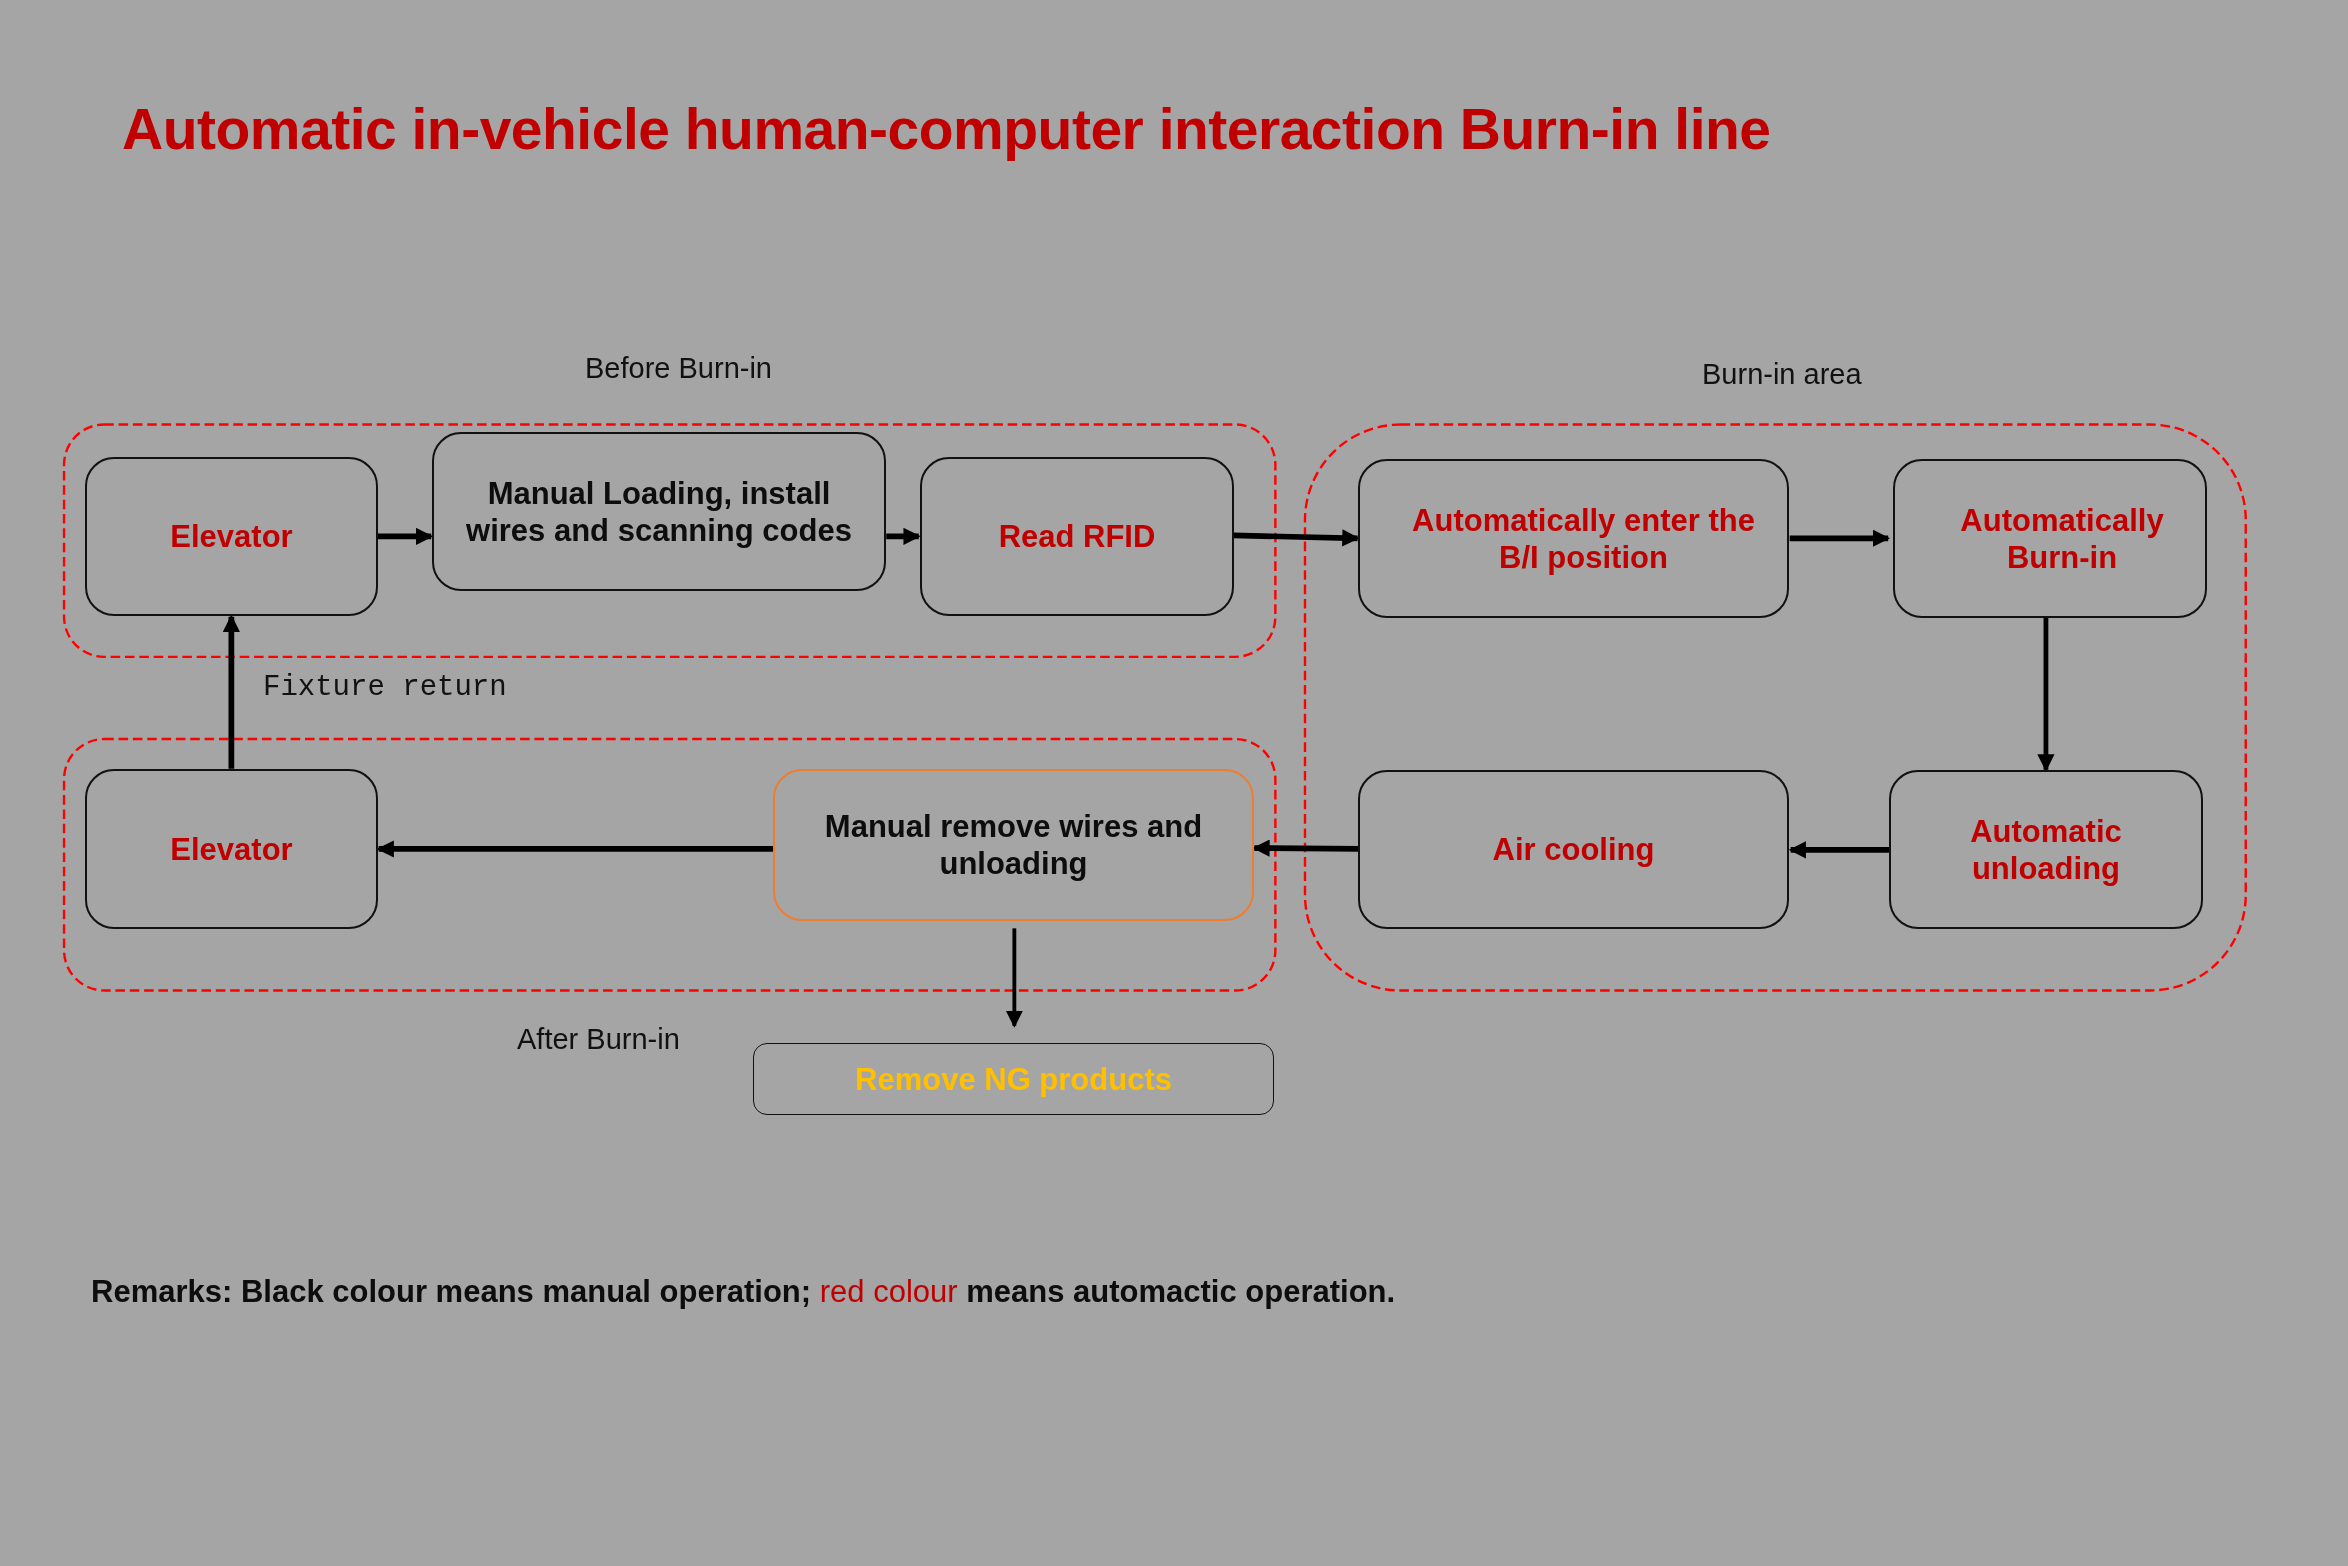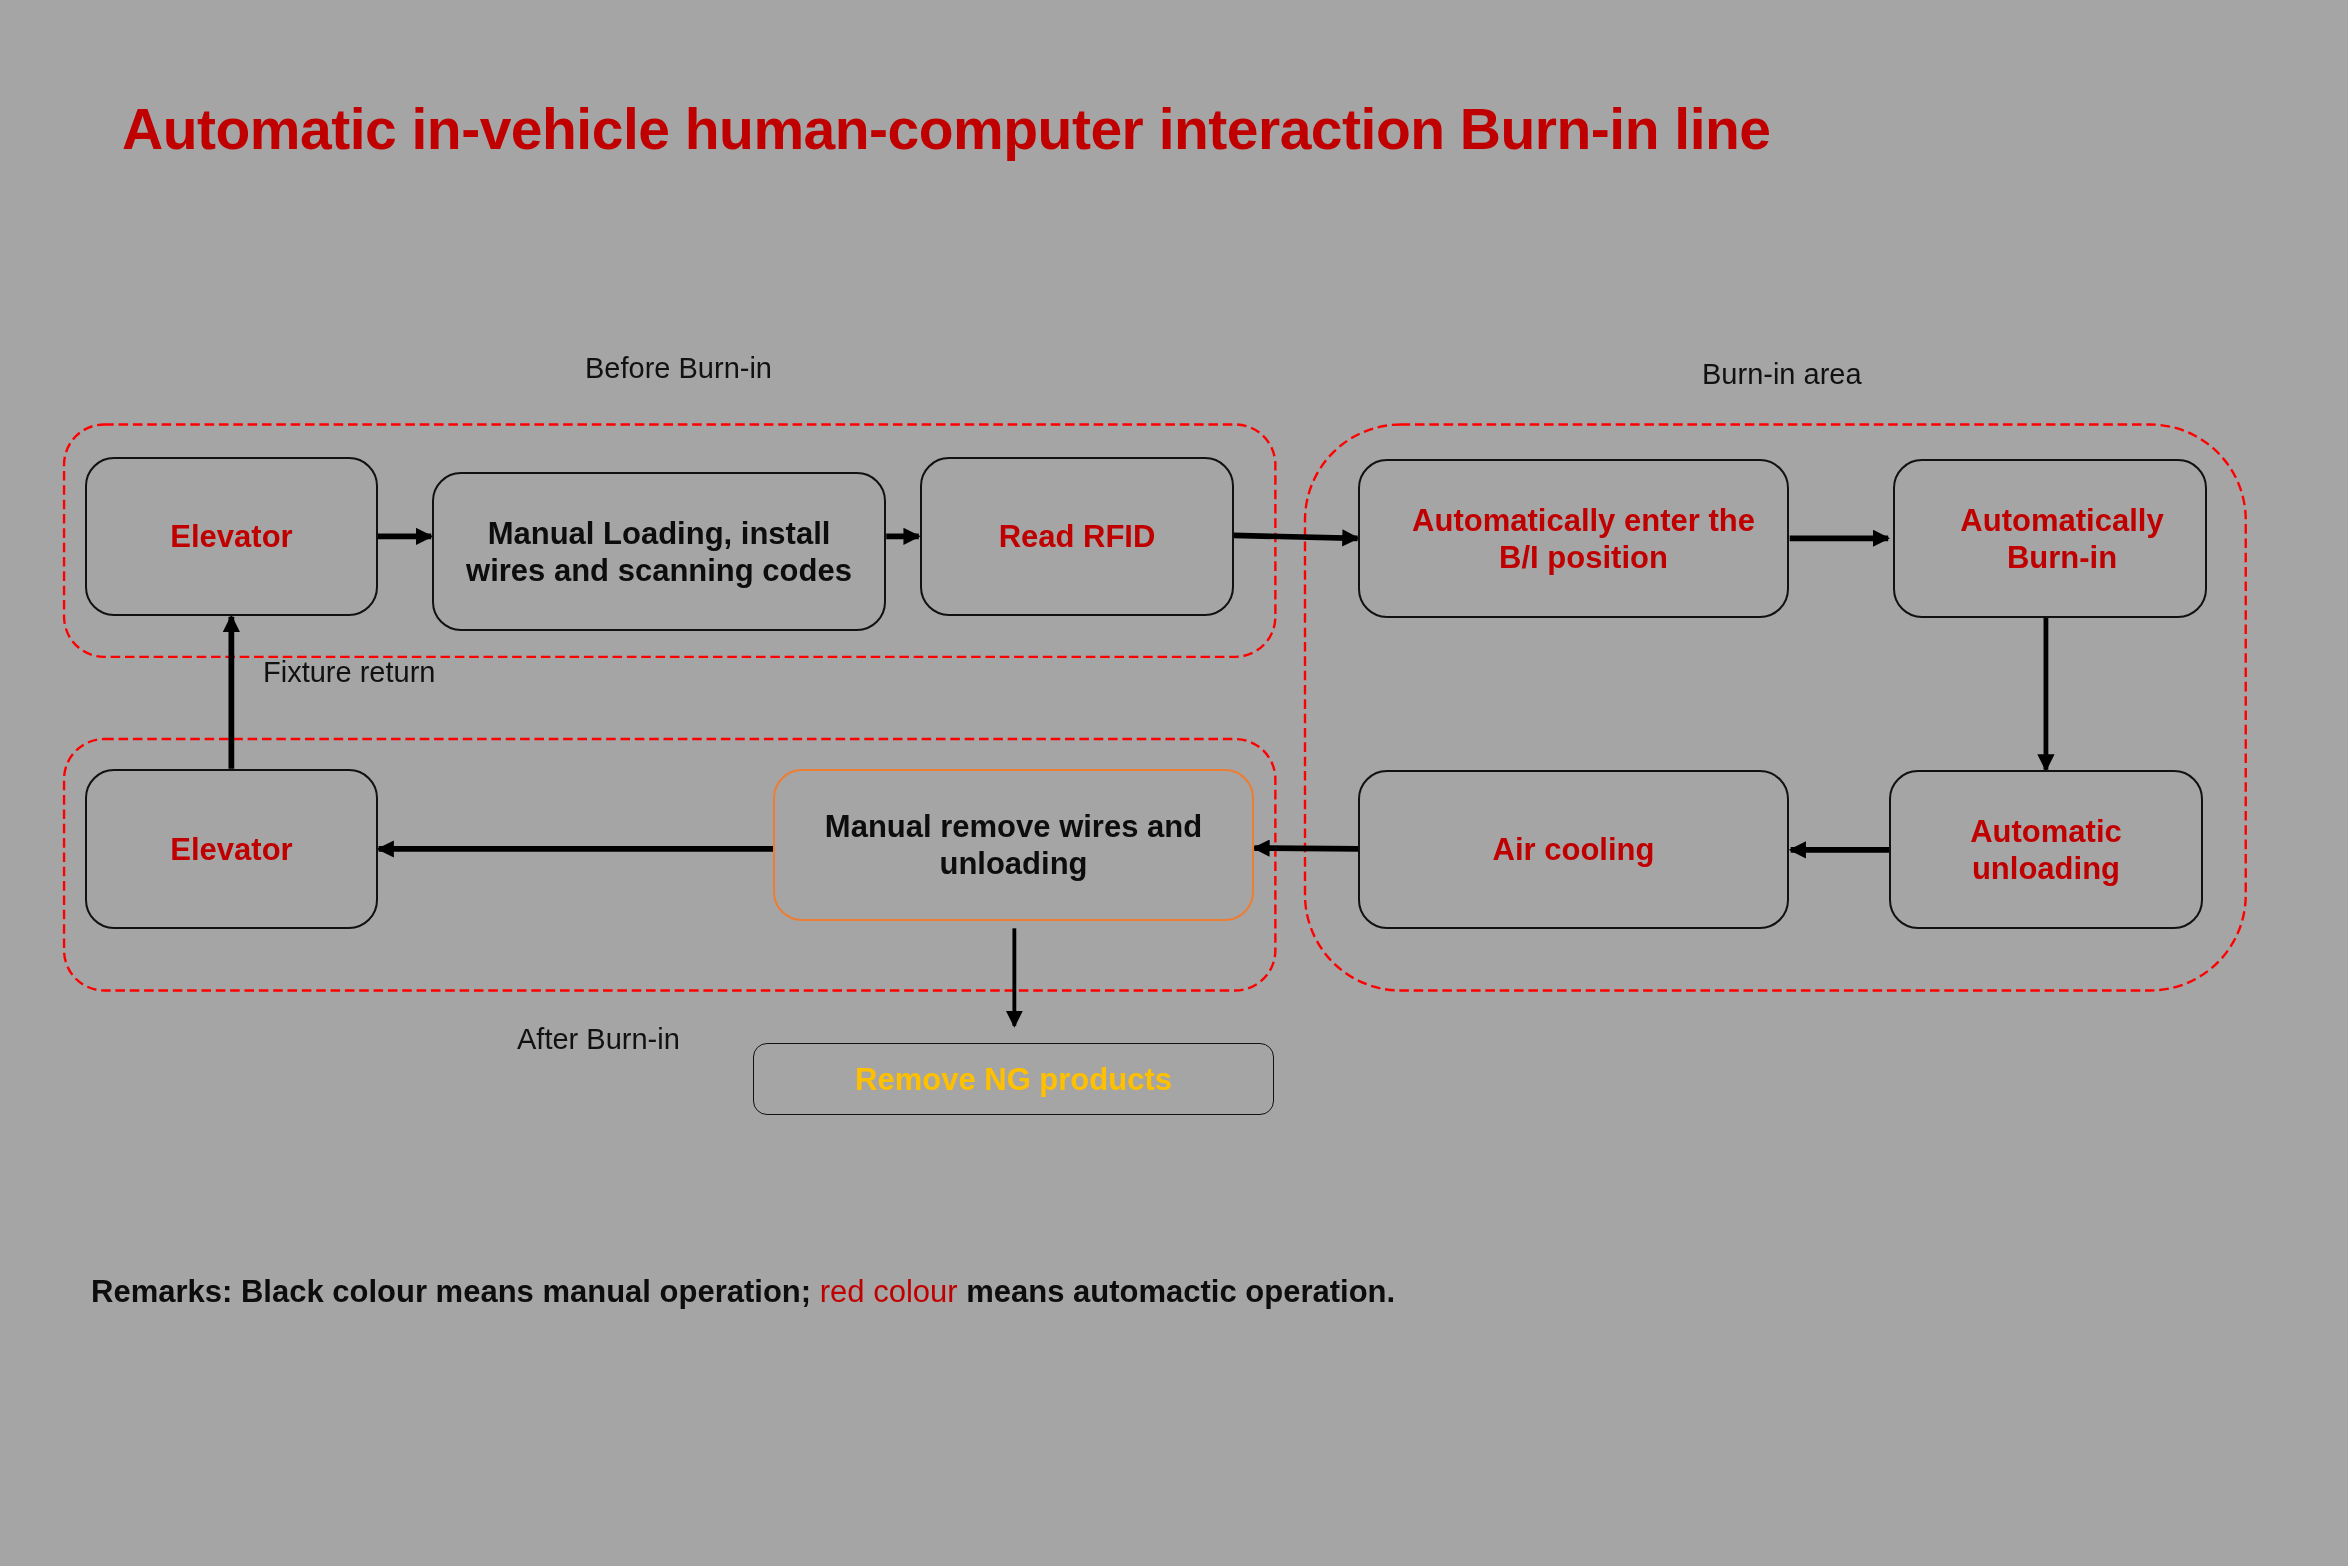--- a/index.html
+++ b/index.html
@@ -41,21 +41,21 @@
   .remarks .red { color: #c00000; font-weight: normal; }
 </style>
 </head>
 <body>
 
 <div class="title">Automatic in-vehicle human-computer interaction Burn-in line</div>
 
 <div class="section-label" style="left:585px; top:352px;">Before Burn-in</div>
 <div class="section-label" style="left:1702px; top:350px;margin-top:8px;">Burn-in area</div>
 <div class="section-label" style="left:517px; top:1023px;">After Burn-in</div>
-<div class="section-label" style="left:263px; top:656px;">Fixture return</div>
+<div class="section-label" style="left:263px; top:671px;font-family:Liberation Mono, monospace;">Fixture return</div>
 
 <svg class="overlay" width="2349" height="1567" viewBox="0 0 2457 1639">
   <defs>
     <marker id="ah" markerWidth="10" markerHeight="10" refX="9" refY="5" orient="auto" markerUnits="userSpaceOnUse">
       <path d="M0,0 L10,5 L0,10 z" fill="#000"></path>
     </marker>
     <marker id="ahl" markerWidth="18" markerHeight="18" refX="16" refY="9" orient="auto" markerUnits="userSpaceOnUse">
       <path d="M0,0 L18,9 L0,18 z" fill="#000"></path>
     </marker>
   </defs>
@@ -73,21 +73,21 @@
   <line x1="1422" y1="888" x2="1312" y2="887" stroke="#000" stroke-width="6" marker-end="url(#ahl)"></line>
   <line x1="809" y1="888" x2="396" y2="888" stroke="#000" stroke-width="6" marker-end="url(#ahl)"></line>
   <line x1="1061" y1="971" x2="1061" y2="1073" stroke="#000" stroke-width="4" marker-end="url(#ahl)"></line>
   <line x1="242" y1="804" x2="242" y2="645" stroke="#000" stroke-width="6" marker-end="url(#ahl)"></line>
 </svg>
 
 <div class="box auto" style="left:85px; top:457px; width:293px; height:159px;">
   <span>Elevator</span>
 </div>
 
-<div class="box manual" style="left:432px; top:472px; width:454px; height:159px;">
+<div class="box manual" style="left:432px; top:432px; width:454px; height:159px;">
   <div>
     <div>Manual Loading, install</div>
     <div>wires and scanning codes</div>
   </div>
 </div>
 
 <div class="box auto" style="left:920px; top:457px; width:314px; height:159px;">
   <span>Read RFID</span>
 </div>
 

